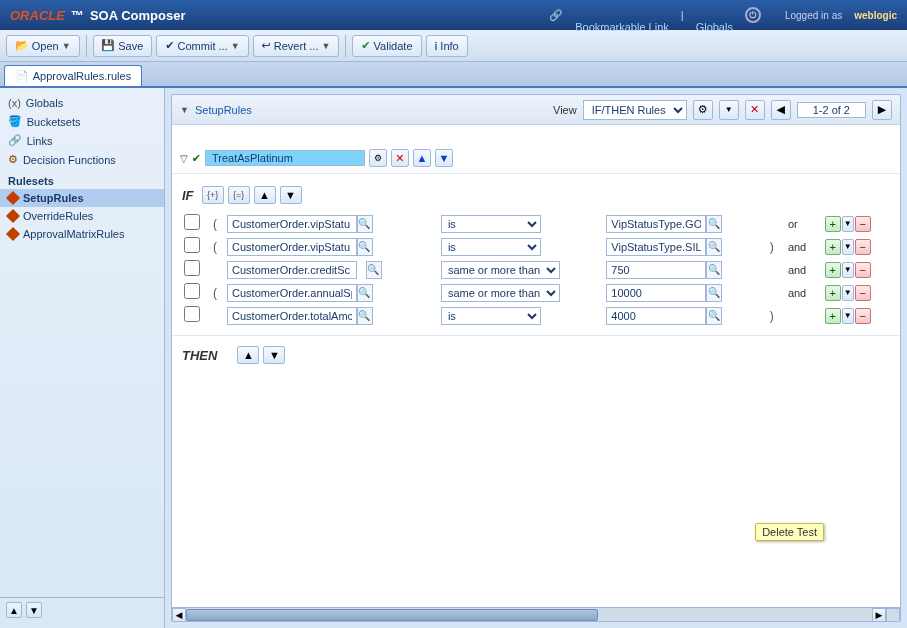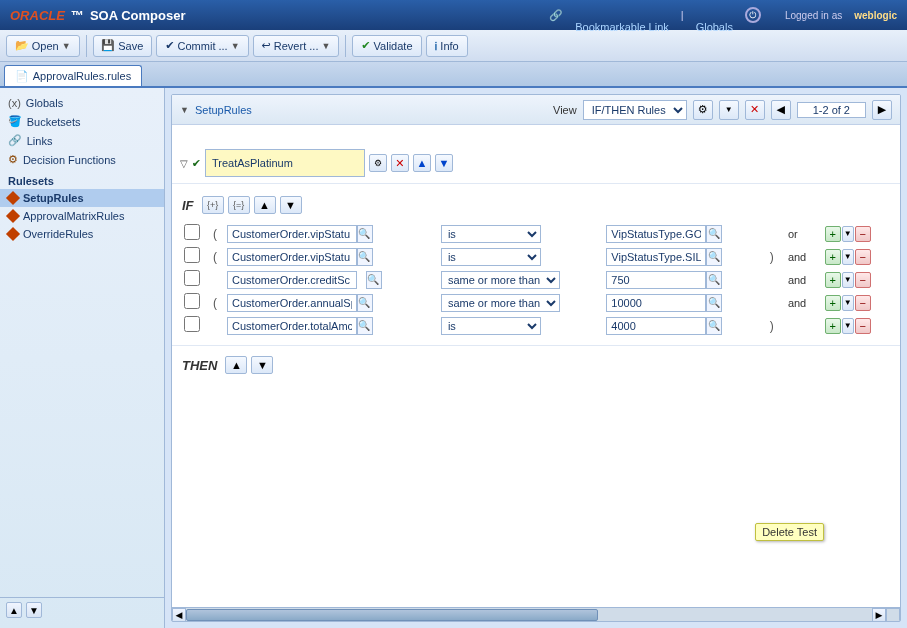--- a/index.html
+++ b/index.html
@@ -145,23 +145,23 @@
       padding: 6px 8px;
       border-bottom: 1px solid #e0e8f4;
     }
     .rh-triangle { font-size: 10px; color: #555; }
     .rh-check { color: #1a6a1a; font-size: 11px; }
     .rule-name-input {
       border: 1px solid #a0b8d8;
       padding: 2px 6px;
       font-size: 11px;
       color: #1a3a6a;
-      background: #fef9c3;
+      background: #7dd3fc;
       width: 160px;
-      height: 28px;
+      height: 16px;
     }
     .rh-btn { background: linear-gradient(to bottom, #f5f9ff, #dce8f8); border: 1px solid #a0b8d8; border-radius: 2px; width: 18px; height: 18px; cursor: pointer; display: flex; align-items: center; justify-content: center; font-size: 11px; }
     .rh-btn.red { color: #cc0000; }
     .rh-btn.blue { color: #0044cc; }
 
     
     #if-section { padding: 8px 10px; }
     .if-label { display: flex; align-items: center; gap: 8px; padding: 4px 0; }
     .if-word { font-style: italic; font-size: 13px; font-weight: bold; color: #333; }
     .if-icons { display: flex; align-items: center; gap: 4px; }
@@ -198,21 +198,21 @@
     .cond-dd { background: linear-gradient(to bottom, #f5f9ff, #dce8f8); border: 1px solid #a0b8d8; width: 12px; height: 16px; cursor: pointer; display: flex; align-items: center; justify-content: center; font-size: 8px; border-radius: 2px; }
     .cond-del { background: linear-gradient(to bottom, #ffe8e8, #f0c8c8); border: 1px solid #d07070; width: 16px; height: 16px; cursor: pointer; display: flex; align-items: center; justify-content: center; font-size: 11px; color: #880000; border-radius: 2px; }
 
     
     #content-scroll::-webkit-scrollbar { width: 12px; }
     #content-scroll::-webkit-scrollbar-track { background: #e8f0fa; }
     #content-scroll::-webkit-scrollbar-thumb { background: #a0b8d8; border-radius: 2px; }
 
     
     #then-section { padding: 6px 10px; border-top: 1px solid #e0e8f4; }
-    .then-label { display: flex; align-items: center; gap: 8px; padding: 4px 0; }
+    .then-label { display: flex; align-items: center; gap: 20px; padding: 4px 0; }
     .then-word { font-style: italic; font-size: 13px; font-weight: bold; color: #333; }
 
     
     .tooltip {
       position: absolute;
       background: #ffffc0;
       border: 1px solid #c0c040;
       padding: 2px 6px;
       font-size: 11px;
       color: #333;
@@ -315,25 +315,25 @@
       <span style="color:#884400;">⚙</span>
       <span>Decision Functions</span>
     </div>
     <div class="sidebar-section">Rulesets</div>
     <div class="sidebar-ruleset active">
       <span style="display:inline-block;width:10px;height:10px;background:#c04000;transform:rotate(45deg);flex-shrink:0;"></span>
       <span>SetupRules</span>
     </div>
     <div class="sidebar-ruleset">
       <span style="display:inline-block;width:10px;height:10px;background:#c04000;transform:rotate(45deg);flex-shrink:0;"></span>
-      <span>ApprovalMatrixRules</span>
+      <span>OverrideRules</span>
     </div>
     <div class="sidebar-ruleset">
       <span style="display:inline-block;width:10px;height:10px;background:#c04000;transform:rotate(45deg);flex-shrink:0;"></span>
-      <span>OverrideRules</span>
+      <span>ApprovalMatrixRules</span>
     </div>
     <div class="sidebar-bottom">
       <div class="nav-btn">▲</div>
       <div class="nav-btn">▼</div>
     </div>
   </div>
 
   <div id="content">
 
     <div id="content-toolbar">

